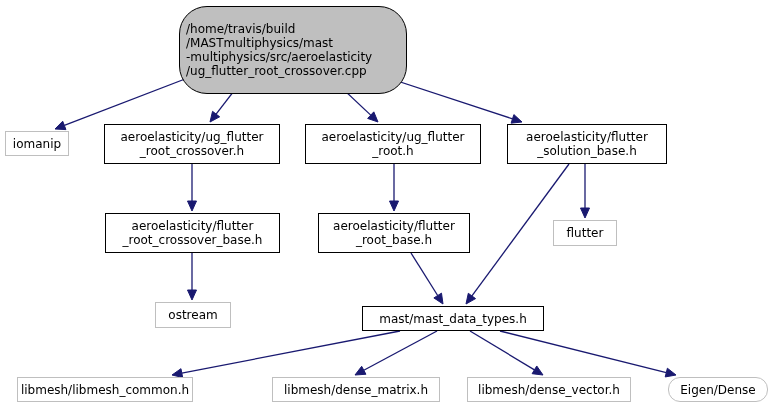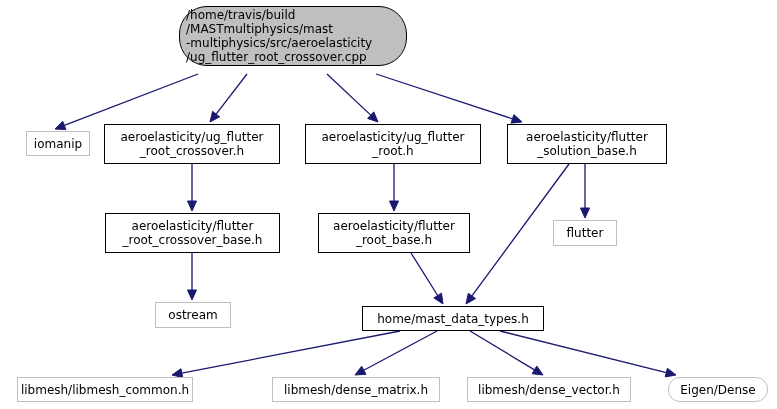--- a/index.html
+++ b/index.html
@@ -42,34 +42,34 @@
     <line x1="400" y1="331" x2="181.81883371633114" y2="373.1051373529887" stroke="#191970" stroke-width="1.3"></line>
     <polygon points="172,375 180.96614552517607,368.6866621806397 182.6715219074862,377.52361252533774" fill="#191970" stroke="#191970"></polygon>
     <line x1="437" y1="331" x2="363.81160268063564" y2="370.271822951854" stroke="#191970" stroke-width="1.3"></line>
     <polygon points="355,375 361.68392300896994,366.30660174556795 365.93928235230135,374.23704415814007" fill="#191970" stroke="#191970"></polygon>
     <line x1="470" y1="331" x2="534.4354401066632" y2="369.837799516345" stroke="#191970" stroke-width="1.3"></line>
     <polygon points="543,375 532.1124498890185,373.6918514683465 536.7584303243079,365.9837475643435" fill="#191970" stroke="#191970"></polygon>
     <line x1="500" y1="331" x2="666.2985749985467" y2="372.57464374963666" stroke="#191970" stroke-width="1.3"></line>
     <polygon points="676,375 665.2071646858832,376.94028500029066 667.3899853112101,368.20900249898267" fill="#191970" stroke="#191970"></polygon>
   </svg>
 
-<div class="node root" id="n-root" style="left: 179px; top: 6px; width: 228px; height: 60px; border-radius: 28px;">/home/travis/build
+<div class="node root" id="n-root" style="left: 179px; top: 6px; width: 228px; height: 88px; border-radius: 28px;">/home/travis/build
 /MASTmultiphysics/mast
 -multiphysics/src/aeroelasticity
 /ug_flutter_root_crossover.cpp</div>
-<div class="node ext" id="n-iomanip" style="left: 5px; top: 131px; width: 64px; height: 25px; margin-left: 21px;">iomanip</div>
+<div class="node ext" id="n-iomanip" style="left: 5px; top: 131px; width: 64px; height: 25px;">iomanip</div>
 <div class="node doc" id="n-ug_flutter_root_crossover_h" style="left: 104px; top: 124px; width: 176px; height: 40px;">aeroelasticity/ug_flutter
 _root_crossover.h</div>
 <div class="node doc" id="n-ug_flutter_root_h" style="left: 305px; top: 124px; width: 176px; height: 40px;">aeroelasticity/ug_flutter
 _root.h</div>
 <div class="node doc" id="n-flutter_solution_base_h" style="left: 507px; top: 124px; width: 160px; height: 40px;">aeroelasticity/flutter
 _solution_base.h</div>
 <div class="node doc" id="n-flutter_root_crossover_base_h" style="left: 105px; top: 213px; width: 175px; height: 40px;">aeroelasticity/flutter
 _root_crossover_base.h</div>
 <div class="node doc" id="n-flutter_root_base_h" style="left: 318px; top: 213px; width: 152px; height: 40px;">aeroelasticity/flutter
 _root_base.h</div>
 <div class="node ext" id="n-vector" style="left: 553px; top: 220px; width: 64px; height: 26px;">flutter</div>
 <div class="node ext" id="n-ostream" style="left: 155px; top: 302px; width: 76px; height: 26px;">ostream</div>
-<div class="node doc" id="n-mast_data_types_h" style="left: 362px; top: 306px; width: 182px; height: 25px;">home/mast_data_types.h</div>
+<div class="node doc" id="n-mast_data_types_h" style="left: 362px; top: 306px; width: 182px; height: 25px;">mast/mast_data_types.h</div>
 <div class="node ext" id="n-libmesh_common_h" style="left: 17px; top: 377px; width: 176px; height: 25px;">libmesh/libmesh_common.h</div>
 <div class="node ext" id="n-dense_matrix_h" style="left: 272px; top: 377px; width: 168px; height: 25px;">libmesh/dense_matrix.h</div>
 <div class="node ext" id="n-dense_vector_h" style="left: 467px; top: 377px; width: 164px; height: 25px;">libmesh/dense_vector.h</div>
 <div class="node ext" id="n-eigen_dense" style="left: 668px; top: 377px; width: 100px; height: 25px; border-radius: 12px;">Eigen/Dense</div>
 
 </body></html>

